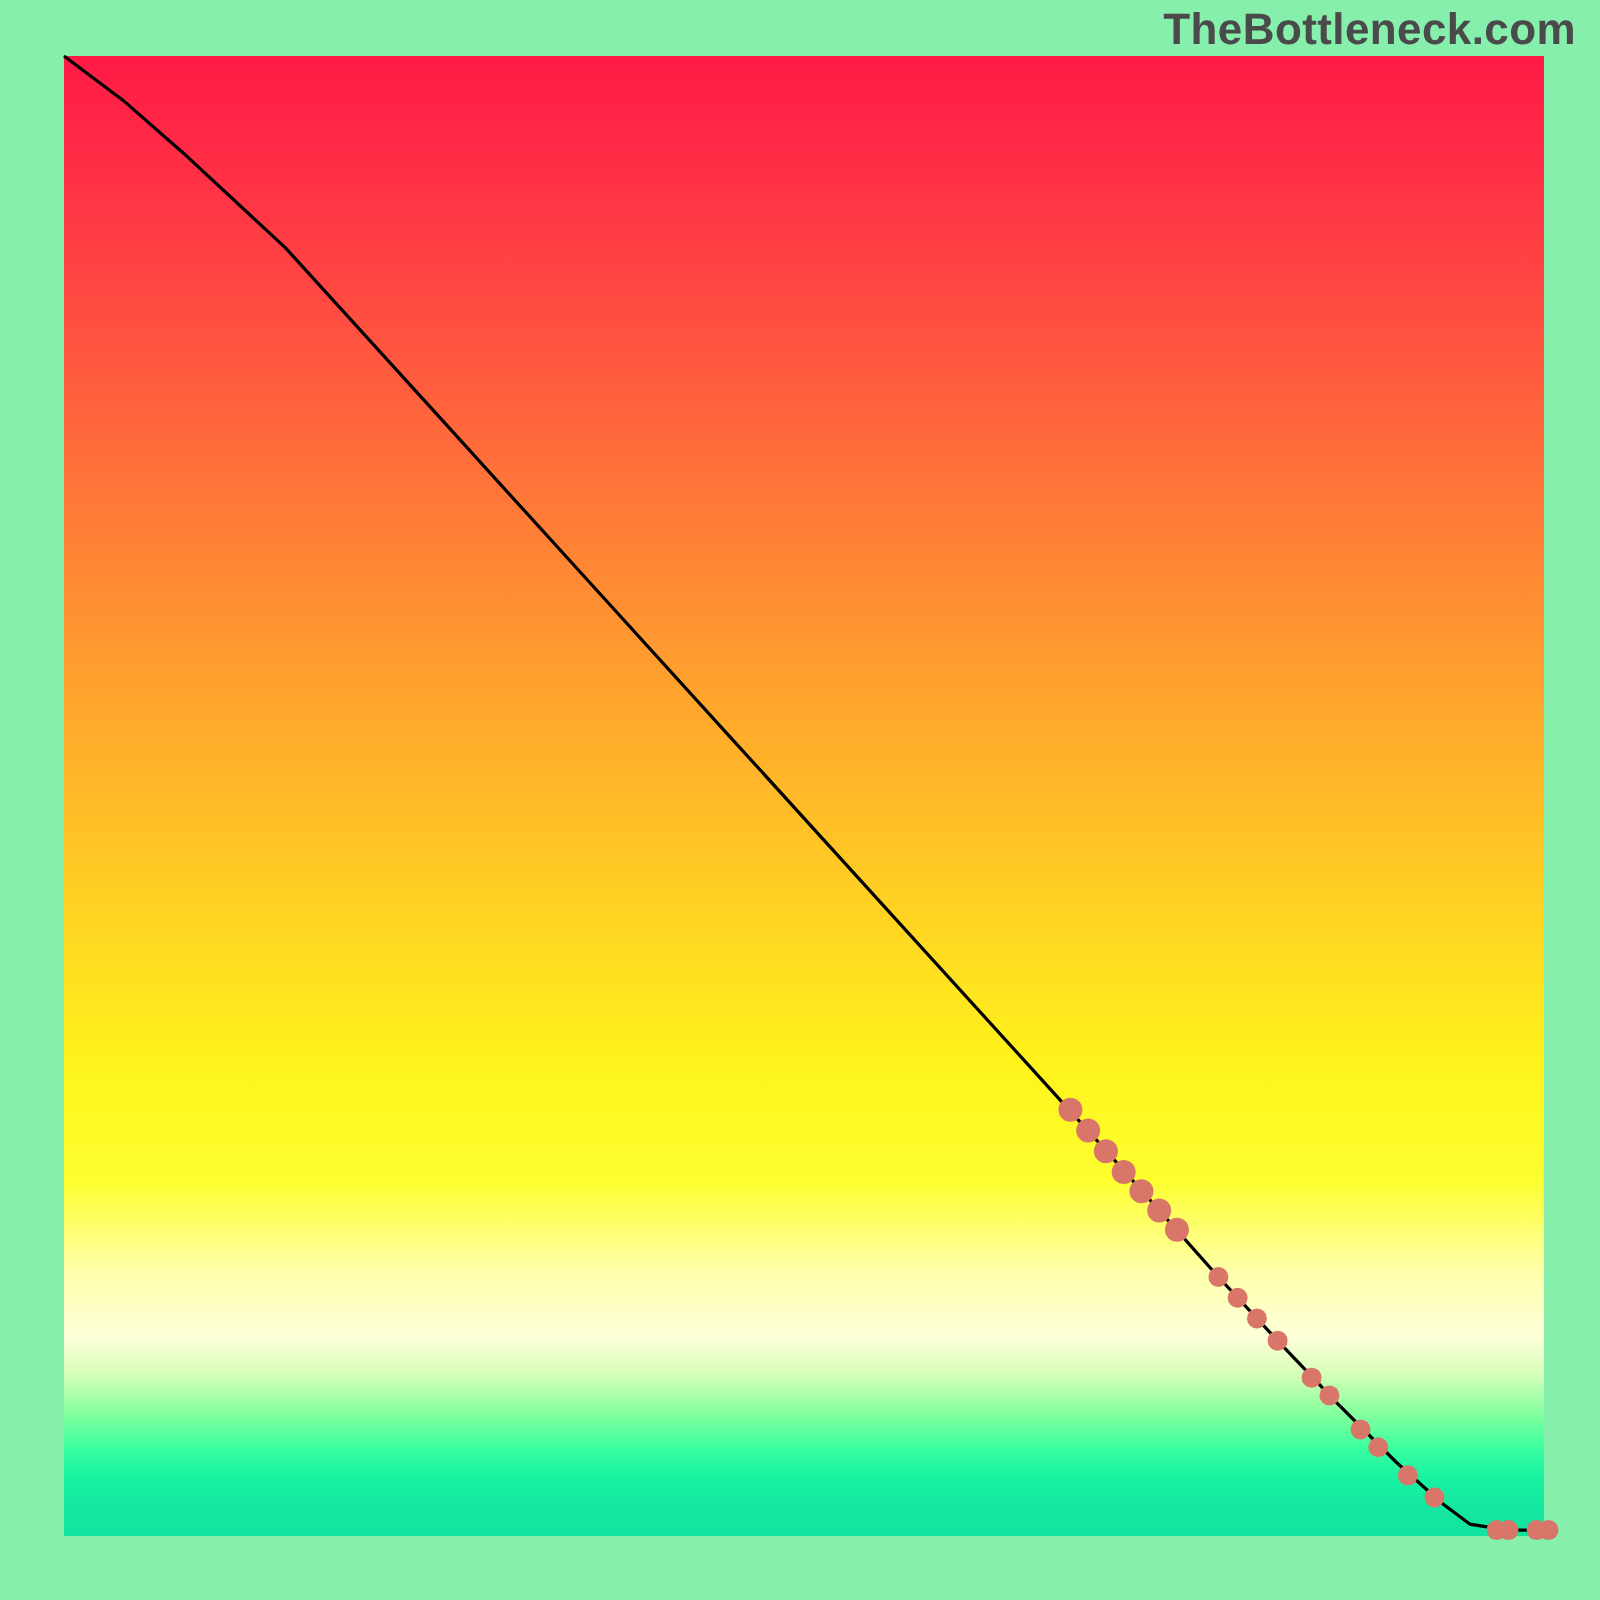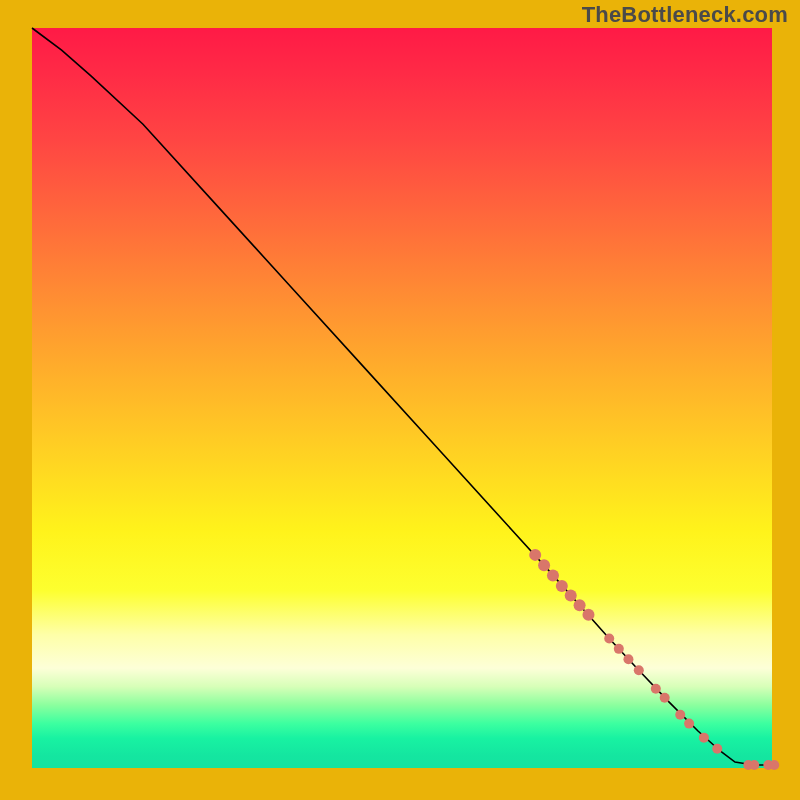--- a/index.html
+++ b/index.html
@@ -1,20 +1,20 @@
 <!DOCTYPE html>
 <html><head>
 <meta charset="utf-8">
 <style>
   * { margin: 0; padding: 0; box-sizing: border-box; }
   html, body { width: 800px; height: 800px; overflow: hidden; background: #000; }
   .outer {
     width: 800px;
     height: 800px;
-    background: #eab308;
+    background: #86efac;
     position: relative;
   }
   .watermark {
     position: absolute;
     top: 2px;
     right: 12px;
     font-family: Arial, Helvetica, sans-serif;
     font-size: 22px;
     font-weight: bold;
     color: #4a4a4a;

